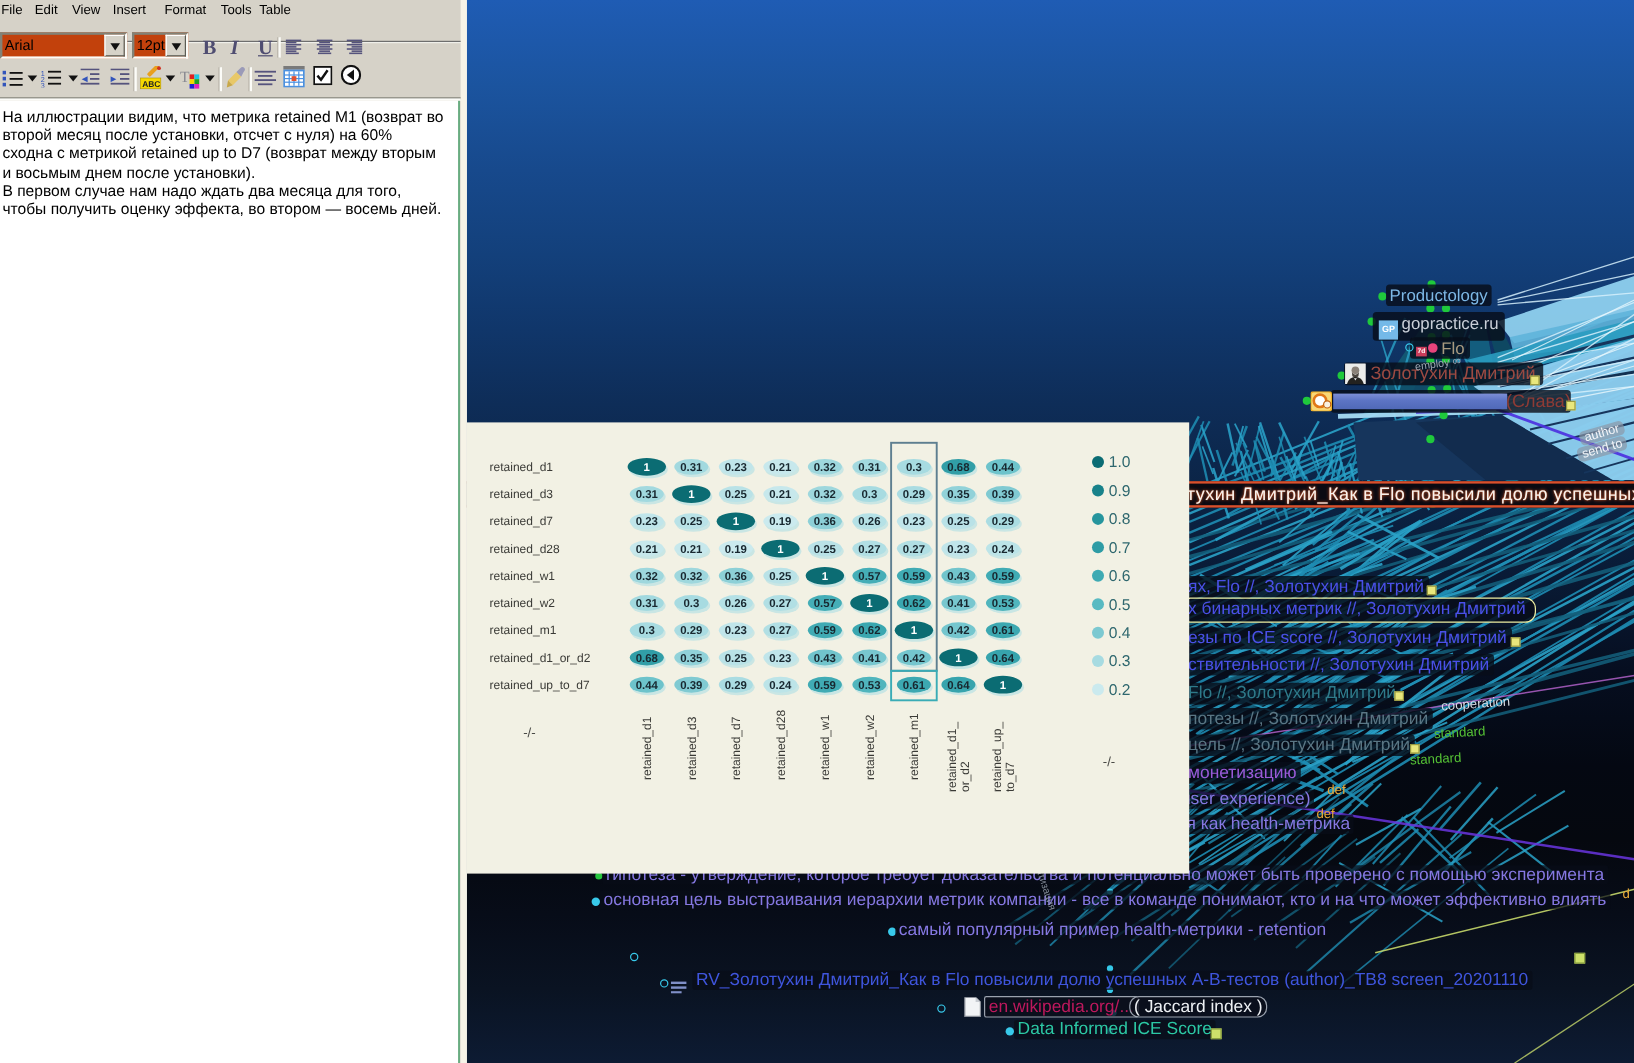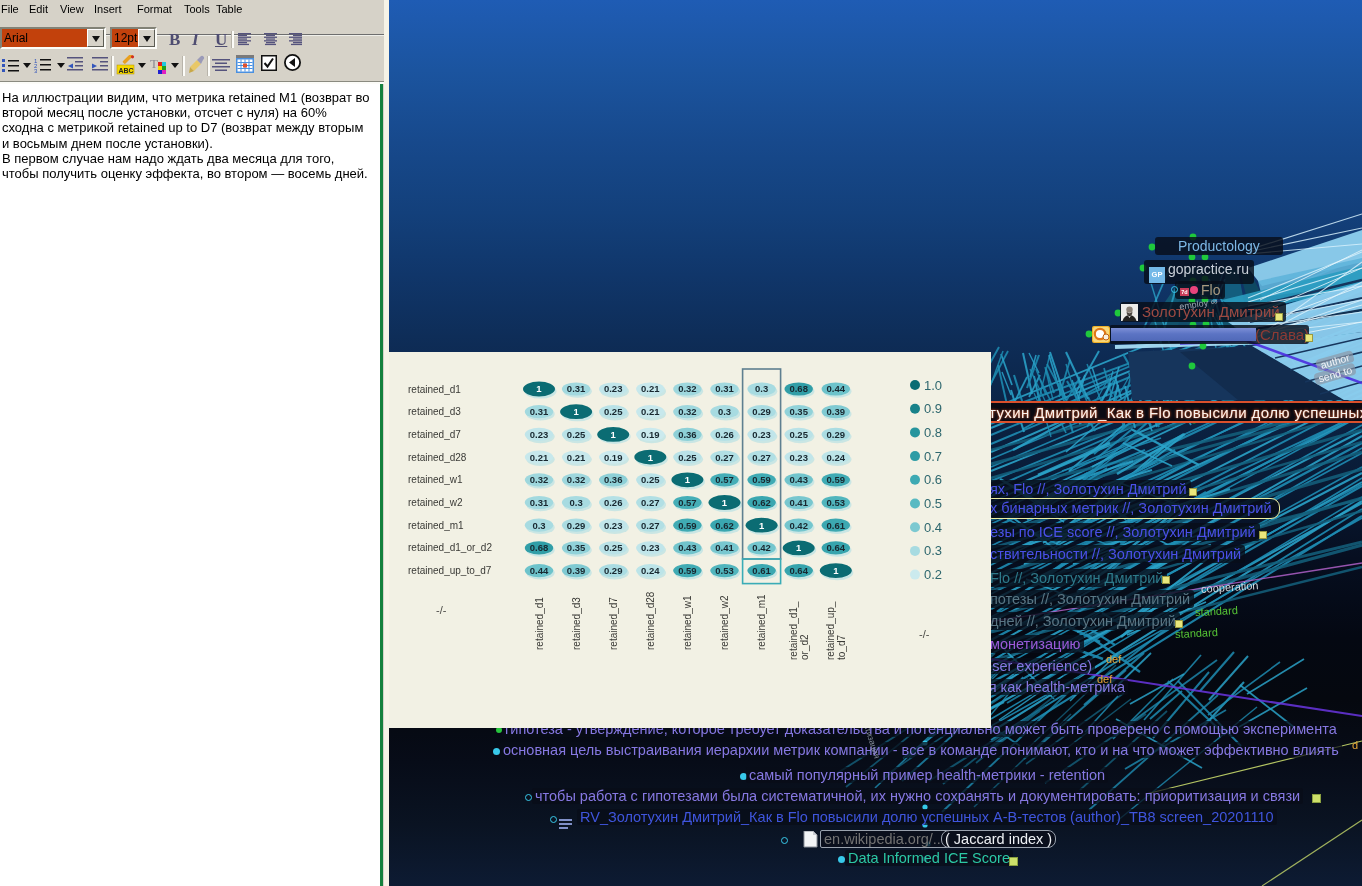--- a/index.html
+++ b/index.html
@@ -13,21 +13,21 @@
 .combo {position:absolute;background:#c2410c;border-top:2px solid #828276;border-left:2px solid #828276;border-bottom:2px solid #fcfcf8;border-right:2px solid #fcfcf8;height:22px;font-size:12px;color:#000}
 .combo .txt {position:absolute;left:2px;top:2px}
 .drop {position:absolute;right:0;top:0;width:17px;height:18px;background:#d6d2c8;border-top:1px solid #fff;border-left:1px solid #fff;border-right:1.5px solid #5c5c54;border-bottom:1.5px solid #5c5c54}
 .drop:after {content:"";position:absolute;left:4px;top:6px;border-left:4.5px solid transparent;border-right:4.5px solid transparent;border-top:6px solid #111}
 .biu {position:absolute;top:31px;font-family:"Liberation Serif",serif;font-weight:bold;font-size:17px;color:#4f4d71}
 .vsep {position:absolute;width:2px;background:#fcfcf8;box-shadow:-1px 0 0 #b8b4aa}
 #tb2 {position:absolute;left:0;top:53px;width:100%;height:29px}
 .mini {position:absolute}
 .dar {position:absolute;width:0;height:0;border-left:4px solid transparent;border-right:4px solid transparent;border-top:5px solid #111}
 #tsep {position:absolute;left:0;top:82px;width:384px;height:2px;background:#fcfcf8;box-shadow:0 -1px 0 #8a8a80}
-#txtarea {position:absolute;left:0;top:84px;width:383px;height:802px;background:#fff;border-right:3px solid #15803d}
+#txtarea {position:absolute;left:0;top:84px;width:383px;height:802px;background:#fff;border-right:1px solid #15803d}
 #txtarea .p {position:absolute;left:2px;top:6px;font-size:13px;line-height:15.2px;color:#000;letter-spacing:0px}
 #strip {position:absolute;left:384px;top:0;width:5px;height:886px;background:#f6f3e7}
 
 #viz {position:absolute;left:389px;top:0;width:973px;height:886px;overflow:hidden;
 background:linear-gradient(180deg,#1f5cb4 0%,#1b549f 8%,#17498c 16%,#13407b 24%,#10366a 31%,#0e2d58 38%,#0b2446 46%,#091b36 54%,#060e20 63%,#040812 72%,#05080f 79%,#070c18 86%,#0a1322 93%,#0d1b33 100%)}
 .nlab {position:absolute;white-space:nowrap}
 .dkbg {background:rgba(7,13,26,0.82);border-radius:3px}
 .ys {position:absolute;width:8px;height:8px;background:#e9e77c;border:1px solid #9a9a40}
 .ygs {position:absolute;width:9px;height:9px;background:#cde06a;border:1px solid #8aa040}
 .cdot {position:absolute;width:7px;height:7px;border-radius:50%;background:#38c9ea}
@@ -399,21 +399,21 @@
 <circle cx="925" cy="743" r="2.6" fill="#35c8e8"></circle>
 <circle cx="921" cy="676" r="2.6" fill="#35c8e8"></circle>
 <circle cx="936" cy="677" r="2.6" fill="#35c8e8"></circle>
 <circle cx="925" cy="807" r="2.6" fill="#35c8e8"></circle>
 <circle cx="925" cy="825" r="2.6" fill="#35c8e8"></circle>
 <circle cx="928" cy="844" r="2.6" fill="#35c8e8"></circle>
 <circle cx="925" cy="859" r="2.6" fill="#35c8e8"></circle>
 </svg>
   <div id="vizover" class="abs" style="left:389px;top:0;width:973px;height:886px;overflow:hidden">
 
-    <div class="nlab dkbg" style="left:766px;top:237px;padding:1px 23px;font-size:14px;color:#7db8e6;z-index:6">Productology</div>
+    <div class="nlab dkbg" style="left:766px;top:237px;padding:1px 3px;font-size:14px;color:#7db8e6;z-index:6">Productology</div>
     <div class="nlab dkbg" style="left:755px;top:260px;padding:1px 5px;font-size:14px;color:#c9cfd8;z-index:6"><span style="display:inline-block;width:16px;height:16px;background:#74b9e8;color:#fff;font-size:7.5px;font-weight:bold;text-align:center;line-height:16px;vertical-align:-3px;margin-right:3px">GP</span>gopractice.ru</div>
     <div class="nlab dkbg" style="left:786px;top:281px;padding:1px 5px;font-size:14px;color:#a89a80;z-index:6"><span style="display:inline-block;width:9px;height:8px;background:#c83c5a;color:#fff;font-size:5.5px;font-weight:bold;text-align:center;line-height:8px;vertical-align:1px">7d</span><span style="display:inline-block;width:8px;height:8px;background:#e8447c;border-radius:50%;vertical-align:1px;margin:0 3px 0 1px"></span>Flo</div>
     <div class="cring" style="left:782px;top:286px;z-index:6"></div>
     <div class="nlab" style="left:790px;top:298px;font-size:9px;color:#9aa4b0;transform:rotate(-8deg);z-index:8">employ <span style="font-size:10px">∞</span></div>
     <div class="nlab dkbg" style="left:731px;top:302px;padding:1px 6px 1px 1px;font-size:15px;color:#9c4a42;z-index:6"><span style="display:inline-block;width:17px;height:17px;vertical-align:-4px;margin-right:4px;background:#ececea"><svg width="17" height="17">
             <rect width="17" height="17" fill="#ececea"></rect>
             <circle cx="8.5" cy="5.6" r="3.2" fill="#8a8178"></circle>
             <path d="M5.5,7.5 Q8.5,11 11.5,7.5 L11,10.5 Q8.5,12.5 6,10.5 Z" fill="#4a443e"></path>
             <path d="M1.5,17 Q3,11.5 8.5,11 Q14,11.5 15.5,17 Z" fill="#232220"></path>
             <path d="M7,11.5 L8.5,14 L10,11.5 Q8.5,13 7,11.5 Z" fill="#e8e8e6"></path>
@@ -437,21 +437,21 @@
 
     <div class="nlab dkbg" style="left:597px;top:480px;padding:1px 4px;font-size:14.5px;color:#4a50e8;z-index:2">ях, Flo //, Золотухин Дмитрий</div>
     <div class="ys" style="left:800px;top:488px;z-index:2"></div>
     <div class="nlab dkbg" style="left:597px;top:523px;padding:1px 4px;font-size:14.5px;color:#4a50e8;z-index:2">езы по ICE score //, Золотухин Дмитрий</div>
     <div class="nlab" style="left:594px;top:498px;padding:1px 8px 2px 6px;font-size:14.5px;color:#4a50e8;background:rgba(7,13,26,0.85);border:1.5px solid #eeeea2;border-radius:9px;z-index:2">х бинарных метрик //, Золотухин Дмитрий</div>
     <div class="ys" style="left:870px;top:531px;z-index:2"></div>
     <div class="nlab dkbg" style="left:597px;top:545px;padding:1px 4px;font-size:14.5px;color:#4a50e8;z-index:2">ствительности //, Золотухин Дмитрий</div>
     <div class="nlab dkbg" style="left:597px;top:569px;padding:1px 4px;font-size:14.5px;color:#2e7a8a;z-index:2">Flo //, Золотухин Дмитрий</div>
     <div class="ys" style="left:773px;top:576px;z-index:2"></div>
     <div class="nlab dkbg" style="left:597px;top:590px;padding:1px 4px;font-size:14.5px;color:#5a7684;z-index:2">потезы //, Золотухин Дмитрий</div>
-    <div class="nlab dkbg" style="left:597px;top:612px;padding:1px 4px;font-size:14.5px;color:#5a7684;z-index:2">дней //, Золотухин Дмитрий</div>
+    <div class="nlab dkbg" style="left:597px;top:612px;padding:1px 4px;font-size:14.5px;color:#5a7684;z-index:2">цель //, Золотухин Дмитрий</div>
     <div class="ys" style="left:786px;top:620px;z-index:2"></div>
     <div class="nlab dkbg" style="left:597px;top:635px;padding:1px 4px;font-size:14.5px;color:#9a5ad8;z-index:2">монетизацию</div>
 
     <div class="elab" style="left:812px;top:581px;color:#d8dce2;transform:rotate(-4deg)">cooperation</div>
     <div class="elab" style="left:806px;top:605px;color:#55c235;transform:rotate(-3deg)">standard</div>
     <div class="elab" style="left:786px;top:627px;color:#55c235;transform:rotate(-3deg)">standard</div>
     <div class="elab" style="left:717px;top:653px;color:#e8a838">def</div>
     <div class="elab" style="left:708px;top:673px;color:#e8a838">def</div>
     <div class="elab" style="left:963px;top:739px;color:#e8a838">d</div>
     <div class="nlab" style="left:475px;top:700px;font-size:8.5px;color:#97a0ac;transform:rotate(72deg);transform-origin:left top;opacity:0.85;z-index:1">автоматизация</div>
@@ -462,35 +462,34 @@
     <div class="cdot" style="left:325px;top:685px"></div>
     <div class="botline" style="left:330px;top:679px;color:#8678e2">активация конкретной фичи приложения как health-метрика</div>
     <div class="cring" style="left:28px;top:705px"></div>
     <div class="gdot" style="left:107px;top:727px"></div>
     <div class="botline" style="left:113px;top:721px;color:#8678e2">гипотеза - утверждение, которое требует доказательства и потенциально может быть проверено с помощью эксперимента</div>
     <div class="cdot" style="left:104px;top:748px"></div>
     <div class="botline" style="left:111px;top:742px;color:#8678e2">основная цель выстраивания иерархии метрик компании - все в команде понимают, кто и на что может эффективно влиять</div>
     <div class="cdot" style="left:351px;top:773px"></div>
     <div class="botline" style="left:357px;top:767px;color:#8678e2">самый популярный пример health-метрики - retention</div>
     <div class="cring" style="left:136px;top:794px"></div>
-    <div class="botline" style="left:143px;top:788px;color:#8678e2">чтобы работа с гипотезами была систематичной, их нужно сохранять и документировать: приоритизация и связи</div>
     <div class="ygs" style="left:923px;top:794px"></div>
     <div class="cring" style="left:161px;top:816px"></div>
     <div class="abs" style="left:170px;top:815px;width:14px;height:11px;z-index:2"><svg width="14" height="11">
           <rect y="1" width="13" height="2" fill="#8090c8"></rect>
           <rect y="5" width="13" height="2" fill="#8090c8"></rect>
           <rect y="9" width="9" height="2" fill="#8090c8"></rect>
         </svg></div>
     <div class="botline" style="left:188px;top:809px;color:#3f55dd">RV_Золотухин Дмитрий_Как в Flo повысили долю успешных A-B-тестов (author)_TB8 screen_20201110</div>
     <div class="cring" style="left:392px;top:837px"></div>
     <div class="abs" style="left:414px;top:831px;width:15px;height:17px;z-index:2"><svg width="15" height="17">
           <path d="M1,0 h9 l4,4 v12 h-13 Z" fill="#f2f4f6" stroke="#8a8f98" stroke-width="1"></path>
           <path d="M10,0 l4,4 h-4 Z" fill="#c8ccd2"></path>
         </svg></div>
-    <div class="botline" style="left:431px;top:830px;color:#737373;border:1px solid #9aa2ae;background:rgba(10,14,26,0.8)">en.wikipedia.org/...</div>
+    <div class="botline" style="left:431px;top:830px;color:#be185d;border:1px solid #9aa2ae;background:rgba(10,14,26,0.8)">en.wikipedia.org/...</div>
     <div class="botline" style="left:552px;top:830px;color:#eef1f5;border:1px solid #9aa2ae;border-radius:8px;background:rgba(10,14,26,0.8)">( Jaccard index )</div>
     <div class="cdot" style="left:449px;top:856px"></div>
     <div class="botline" style="left:456px;top:850px;color:#2cc8a4">Data Informed ICE Score</div>
     <div class="ygs" style="left:620px;top:857px"></div>
 
     <div id="titleband">
         <div>тухин Дмитрий_Как в Flo повысили долю успешных A-B-тестов (marked)</div>
       </div>
 
     <div id="figure">

